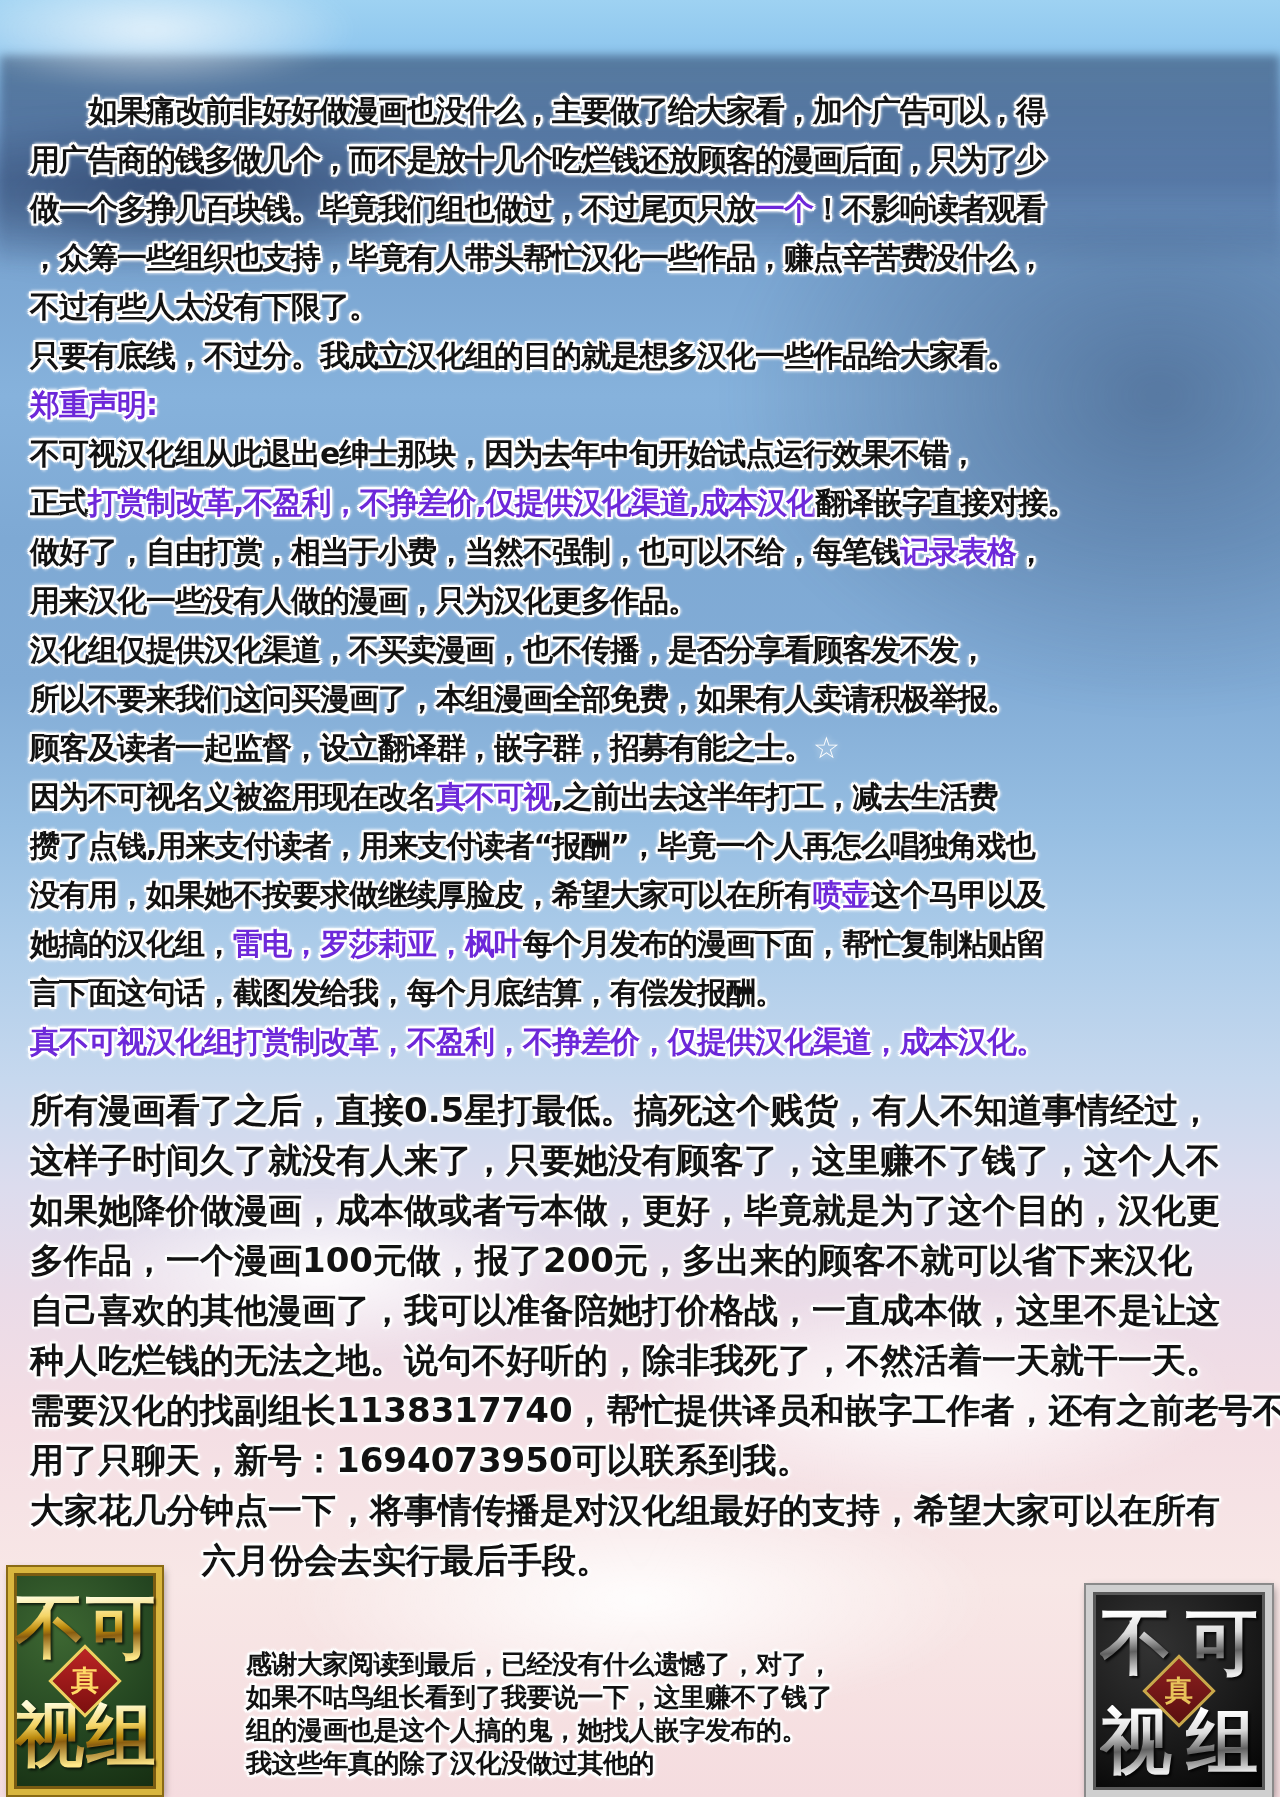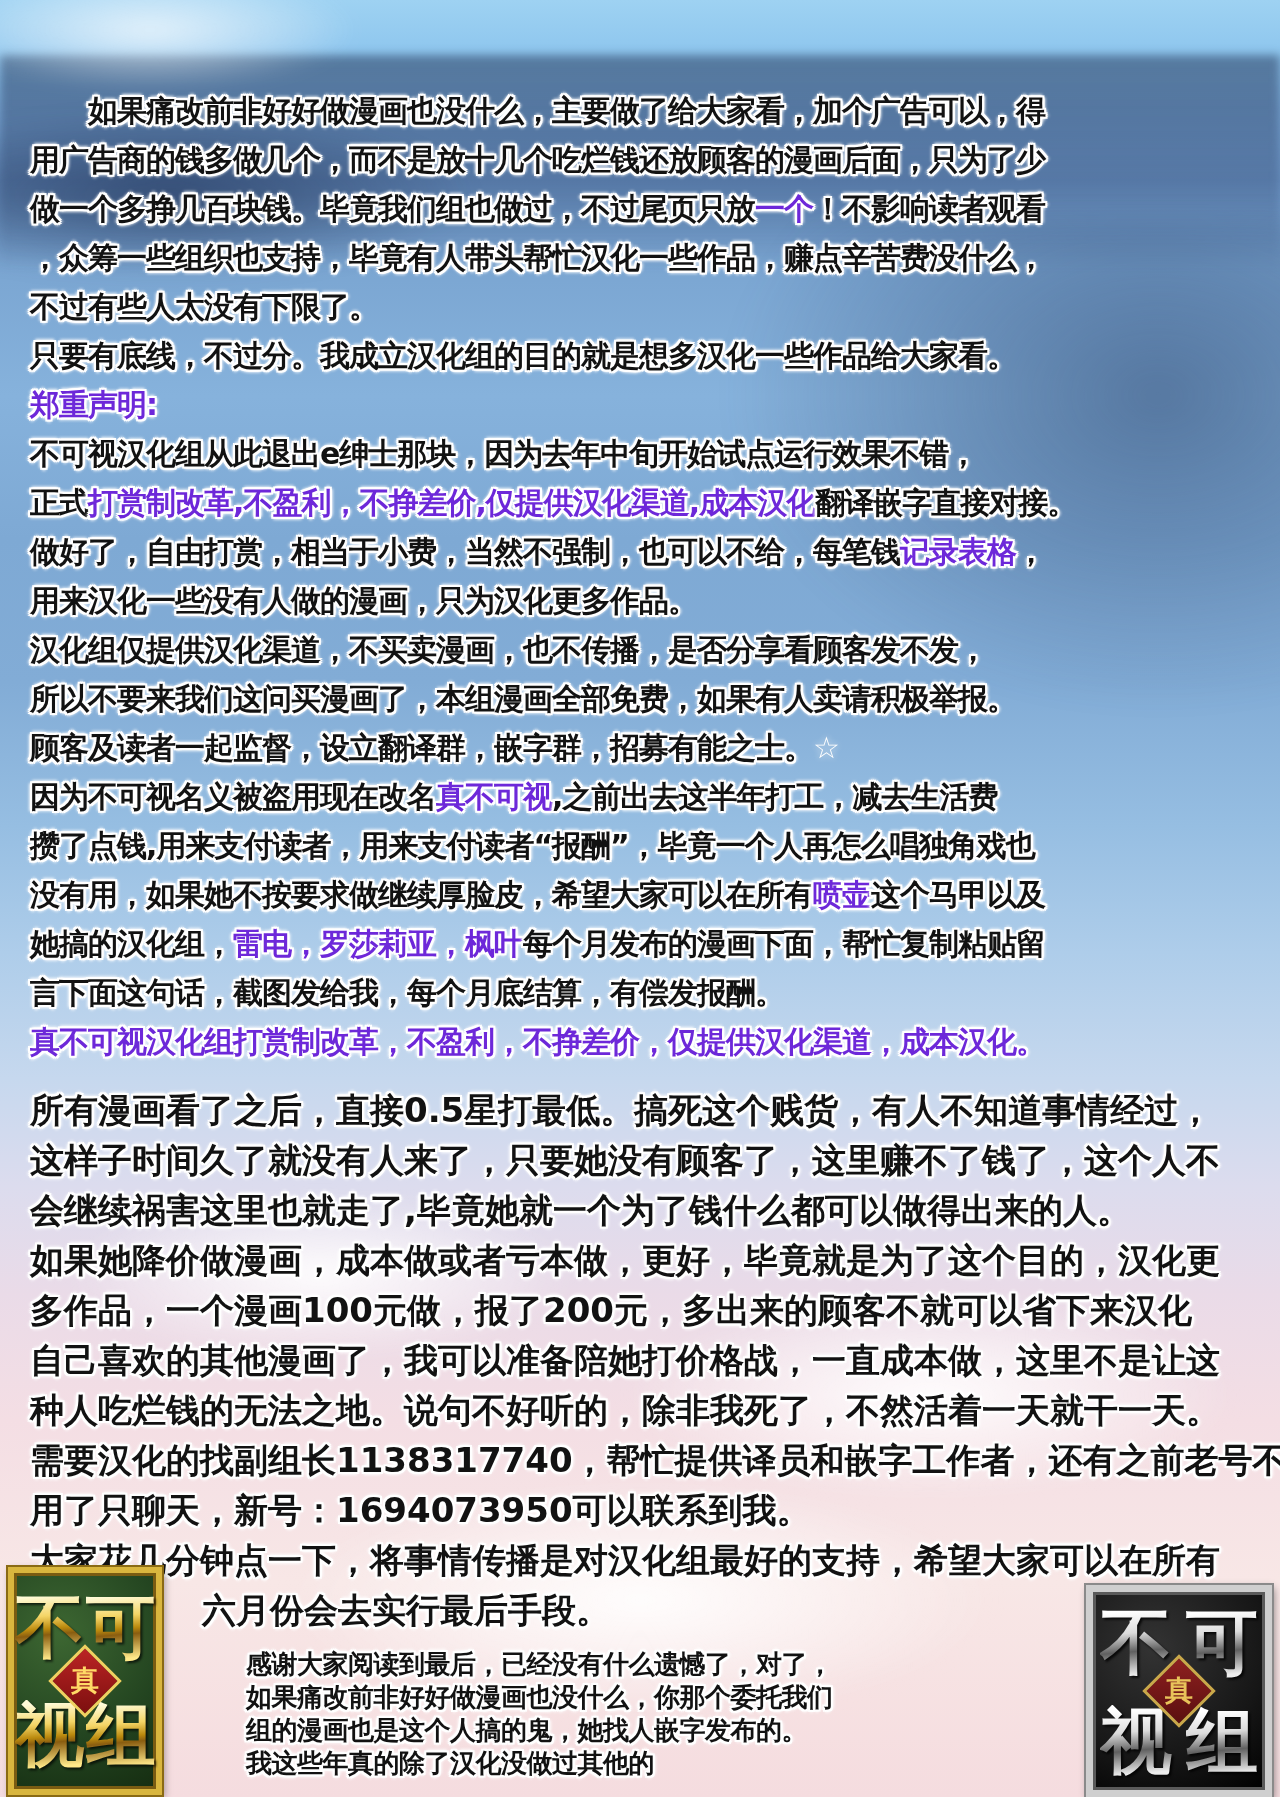--- a/index.html
+++ b/index.html
@@ -110,34 +110,33 @@
       <div class="tline"><span>攒了点钱,用来支付读者，用来支付读者“报酬”，毕竟一个人再怎么唱独角戏也</span></div>
       <div class="tline"><span>没有用，如果她不按要求做继续厚脸皮，希望大家可以在所有</span><span class="red">喷壶</span><span>这个马甲以及</span></div>
       <div class="tline"><span>她搞的汉化组，</span><span class="red">雷电，罗莎莉亚，枫叶</span><span>每个月发布的漫画下面，帮忙复制粘贴留</span></div>
       <div class="tline"><span>言下面这句话，截图发给我，每个月底结算，有偿发报酬。</span></div>
       <div class="tline"><span class="red">真不可视汉化组打赏制改革，不盈利，不挣差价，仅提供汉化渠道，成本汉化。</span></div>
     </main>
 
   <section class="lower-text">
       <div class="tline"><span>所有漫画看了之后，直接0.5星打最低。搞死这个贱货，有人不知道事情经过，</span></div>
       <div class="tline"><span>这样子时间久了就没有人来了，只要她没有顾客了，这里赚不了钱了，这个人不</span></div>
-      <div class="tline"><span>会继续祸害这里也就走了,毕竟她就一个为了钱什么都可以做得出来的人。</span></div>
       <div class="tline"><span>如果她降价做漫画，成本做或者亏本做，更好，毕竟就是为了这个目的，汉化更</span></div>
       <div class="tline"><span>多作品，一个漫画100元做，报了200元，多出来的顾客不就可以省下来汉化</span></div>
       <div class="tline"><span>自己喜欢的其他漫画了，我可以准备陪她打价格战，一直成本做，这里不是让这</span></div>
       <div class="tline"><span>种人吃烂钱的无法之地。说句不好听的，除非我死了，不然活着一天就干一天。</span></div>
       <div class="tline"><span>需要汉化的找副组长1138317740，帮忙提供译员和嵌字工作者，还有之前老号不</span></div>
       <div class="tline"><span>用了只聊天，新号：1694073950可以联系到我。</span></div>
       <div class="tline"><span>大家花几分钟点一下，将事情传播是对汉化组最好的支持，希望大家可以在所有</span></div>
       <div class="tline indent-june"><span>六月份会去实行最后手段。</span></div>
     </section>
 
   <section class="footer-text">
       <div class="tline"><span>感谢大家阅读到最后，已经没有什么遗憾了，对了，</span></div>
-      <div class="tline"><span>如果痛改前非好好做漫画也没什么，你那个委托我们</span></div>
+      <div class="tline"><span>如果不咕鸟组长看到了我要说一下，这里赚不了钱了</span></div>
       <div class="tline"><span>组的漫画也是这个人搞的鬼，她找人嵌字发布的。</span></div>
       <div class="tline"><span>我这些年真的除了汉化没做过其他的</span></div>
     </section>
 
   <div class="logo logo-left">
     <div class="grid">
       <span class="ch">不</span>
       <span class="ch">可</span>
       <span class="ch">视</span>
       <span class="ch">组</span>

